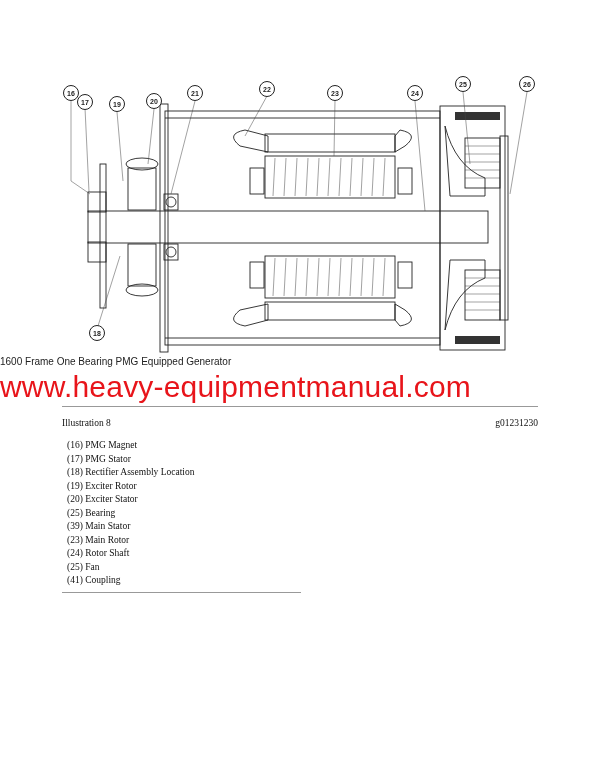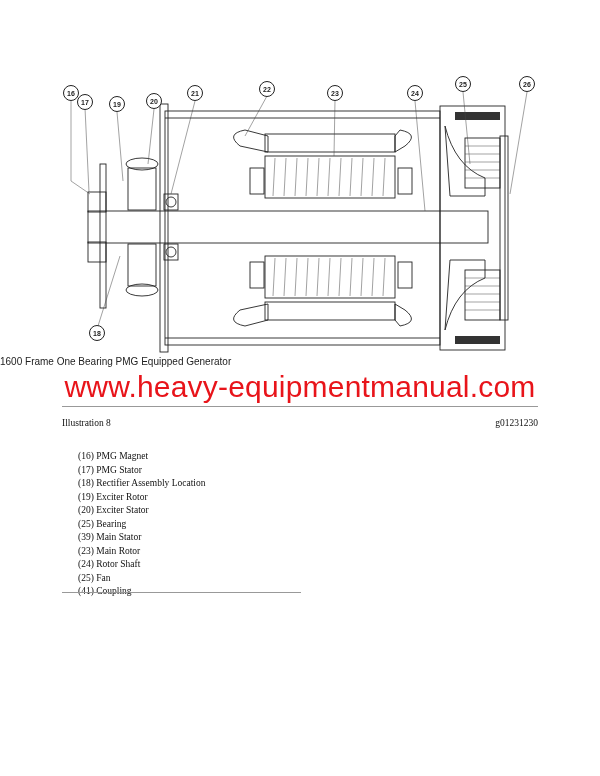--- a/index.html
+++ b/index.html
@@ -1,24 +1,24 @@
 <!DOCTYPE html>
 <html><head>
 <meta charset="utf-8">
 <style>
   html, body { margin: 0; padding: 0; background: #ffffff; }
   body { width: 600px; height: 776px; position: relative; overflow: hidden; font-family: "Liberation Serif", serif; color: #111; }
   .figure { position: absolute; left: 60px; top: 66px; width: 490px; height: 306px; }
   .figure svg { width: 100%; height: 100%; display: block; }
   .caption { position: absolute; left: 0; width: 600px; top: 356px; text-align: left; font-family: "Liberation Sans", sans-serif; font-size: 10px; color: #222; }
-  .watermark { position: absolute; left: 0; width: 600px; top: 370px; text-align: center; font-family: "Liberation Sans", sans-serif; font-size: 30px; color: #e8141a; letter-spacing: 0.2px; }
+  .watermark { position: absolute; left: 0; width: 600px; top: 370px; text-align: left; font-family: "Liberation Sans", sans-serif; font-size: 30px; color: #e8141a; letter-spacing: 0.2px; }
   .rule-top { position: absolute; left: 62px; top: 406px; width: 476px; height: 1px; background: #999; }
   .ill-label { position: absolute; left: 62px; top: 418px; font-size: 9.5px; }
   .ill-id { position: absolute; right: 62px; top: 418px; font-size: 9.5px; }
-  .legend { position: absolute; left: 62px; top: 434px; margin: 16px; padding: 0; list-style: none; font-size: 9.5px; }
+  .legend { position: absolute; left: 62px; top: 434px; margin: 5px; padding: 0; list-style: none; font-size: 9.5px; }
   .legend li { height: 13.5px; line-height: 13.5px; }
   .rule-bottom { position: absolute; left: 62px; top: 592px; width: 239px; height: 1px; background: #999; }
   .callout circle { fill: #fff; stroke: #222; stroke-width: 1; }
   .callout text { font-family: "Liberation Sans", sans-serif; font-size: 7px; font-weight: bold; fill: #222; text-anchor: middle; }
   .ln { stroke: #222; fill: none; stroke-width: 0.9; }
   .thin { stroke: #444; fill: none; stroke-width: 0.5; }
 </style>
 </head>
 <body>
 

